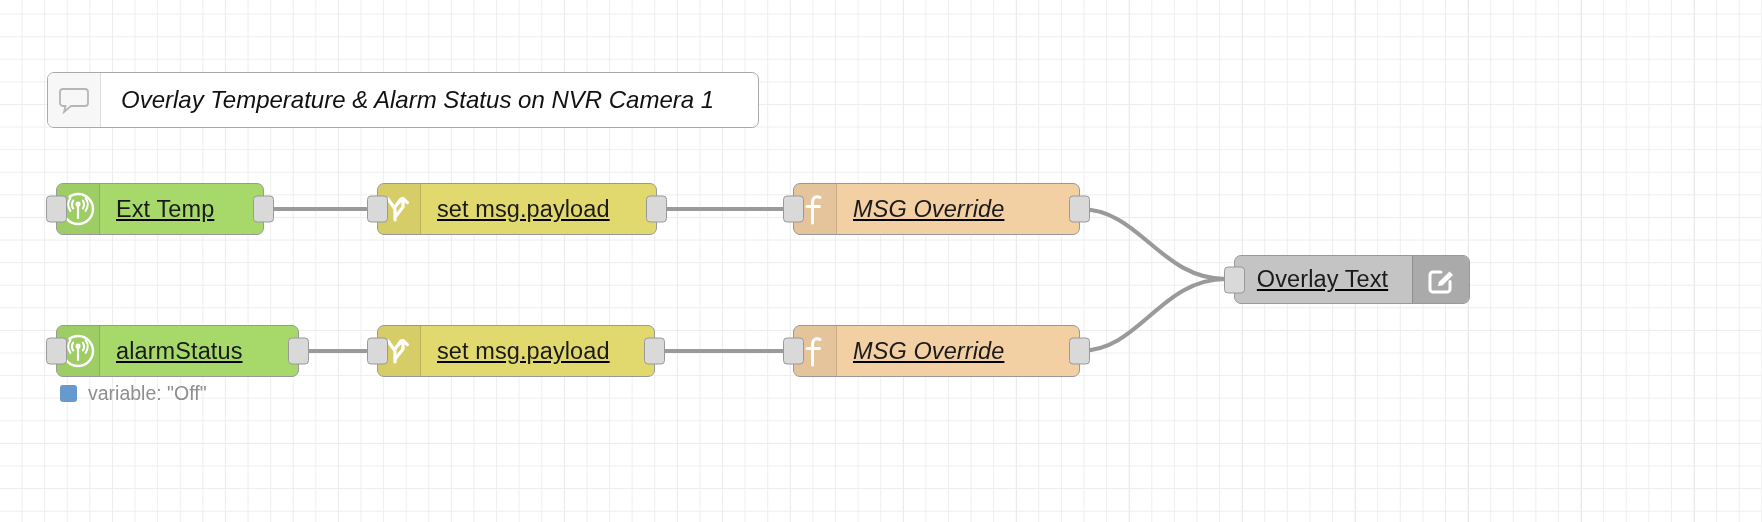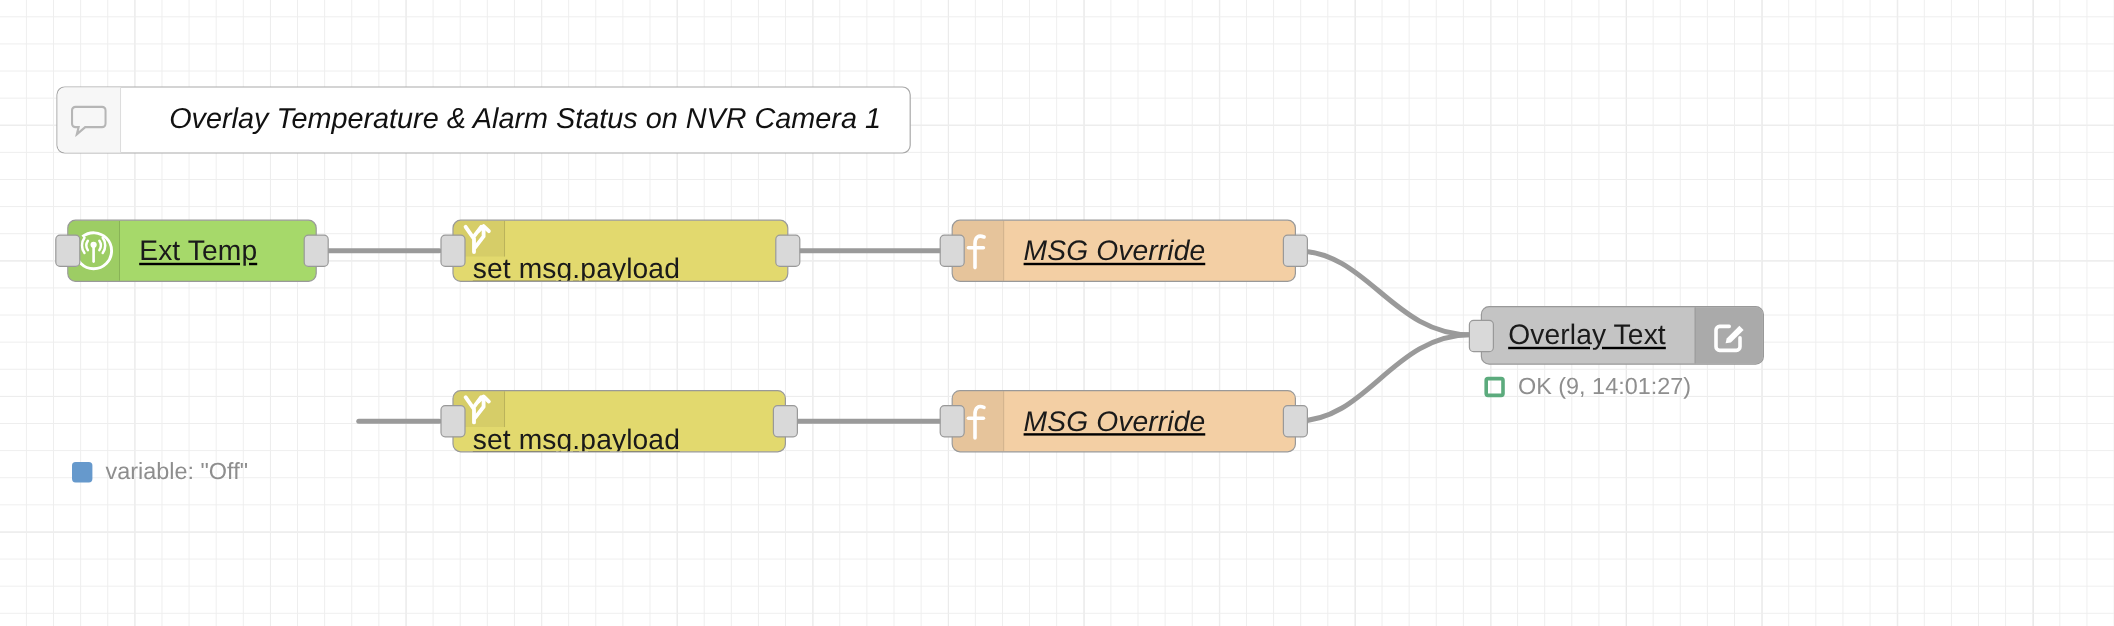--- a/index.html
+++ b/index.html
@@ -97,21 +97,21 @@
     flex:0 0 auto;
   }
   .comment-node .label{
     flex:1 1 auto;display:flex;align-items:center;
     padding-left:20px;
     font-size:24px;font-style:italic;color:#111111;
     white-space:nowrap;
   }
   
   .n-mqtt{background:#a6d96a;}
-  .n-change{background:#e2d96e;flex-direction:column;}
+  .n-change{background:#e2d96e;}
   .n-function{background:#f3cfa4;}
   .n-overlay{background:#c4c4c4;}
   .n-overlay .label{padding-left:0;justify-content:center;padding-right:2px;text-align:center;}
   .btn-box{
     width:56px;flex:0 0 auto;
     background:#aaaaaa;
     border-left:1.3px solid #8f8f8f;
     border-radius:0 6px 6px 0;
     display:flex;align-items:center;justify-content:center;
     cursor:pointer;
@@ -132,21 +132,21 @@
 
     <path class="wire" d="M 1080,209 C 1140,209 1160,279 1226,279"></path>
 
     <path class="wire" d="M 299,351 C 330,351 340,351 366,351"></path>
 
     <path class="wire" d="M 655,351 C 700,351 755,351 800,351"></path>
 
     <path class="wire" d="M 1080,351 C 1140,351 1160,279 1226,279"></path>
   </svg>
 
-  <div class="comment-node" style="left:47px;top:72px;width:712px;height:56px;gap:20px;">
+  <div class="comment-node" style="left:47px;top:72px;width:712px;height:56px;">
     <div class="icon-box">
       <svg class="gi" width="30" height="28" viewBox="0 0 30 28" aria-hidden="true">
         <path d="M4 3 H26 A3 3 0 0 1 29 6 V17 A3 3 0 0 1 26 20 H12 L5 26 L6.5 20 H4 A3 3 0 0 1 1 17 V6 A3 3 0 0 1 4 3 Z" fill="none" stroke="#b6b6b6" stroke-width="1.8"></path>
       </svg>
     </div>
     <div class="label">Overlay Temperature &amp; Alarm Status on NVR Camera 1</div>
   </div>
 
   <div class="node n-mqtt" style="left:56px;top:183px;width:208px;height:52px;">
     <span class="port in"></span>
@@ -184,20 +184,36 @@
     <div class="icon-box">
       <svg class="gi" width="26" height="32" viewBox="0 0 26 32" aria-hidden="true">
         <path d="M18 4.5 C13 2.5 10.5 5 10.5 10 L10.5 30" fill="none" stroke="#ffffff" stroke-width="3" stroke-linecap="round"></path>
         <path d="M5 13.5 H17.5" fill="none" stroke="#ffffff" stroke-width="3" stroke-linecap="round"></path>
       </svg>
     </div>
     <div class="label italic-label">MSG Override</div>
     <span class="port out"></span>
   </div>
 
+  <div class="node n-mqtt" style="left:56px;top:325px;width:243px;height:52px;">
+    <span class="port in"></span>
+    <div class="icon-box">
+      <svg class="gi" width="34" height="34" viewBox="0 0 34 34" aria-hidden="true">
+        <circle cx="17" cy="17" r="15" fill="none" stroke="#ffffff" stroke-width="2.4" stroke-dasharray="60 12" transform="rotate(-45 17 17)"></circle>
+        <circle cx="17" cy="12" r="2.6" fill="#ffffff"></circle>
+        <path d="M17 14.2 V26" stroke="#ffffff" stroke-width="2.2" stroke-linecap="round"></path>
+        <path d="M12.2 8.6 A7 7 0 0 0 12.2 16.4" fill="none" stroke="#ffffff" stroke-width="2.1" stroke-linecap="round"></path>
+        <path d="M21.8 8.6 A7 7 0 0 1 21.8 16.4" fill="none" stroke="#ffffff" stroke-width="2.1" stroke-linecap="round"></path>
+        <path d="M9.4 6.2 A10.6 10.6 0 0 0 9.4 18.8" fill="none" stroke="#ffffff" stroke-width="2.1" stroke-linecap="round"></path>
+        <path d="M24.6 6.2 A10.6 10.6 0 0 1 24.6 18.8" fill="none" stroke="#ffffff" stroke-width="2.1" stroke-linecap="round"></path>
+      </svg>
+    </div>
+    <div class="label">alarmStatus</div>
+    <span class="port out"></span>
+  </div>
   <div class="status" style="left:60px;top:382px;">
     <span class="dot blue"></span>
     <span>variable: "Off"</span>
   </div>
 
   <div class="node n-change" style="left:377px;top:325px;width:278px;height:52px;">
     <span class="port in"></span>
     <div class="icon-box">
       <svg class="gi" width="30" height="30" viewBox="0 0 30 30" aria-hidden="true">
         <path d="M4 5 L11 15 L11 26" fill="none" stroke="#ffffff" stroke-width="3.2" stroke-linecap="round" stroke-linejoin="round"></path>
@@ -225,18 +241,14 @@
   <div class="node n-overlay" style="left:1234px;top:255px;width:236px;height:49px;">
     <span class="port in"></span>
     <div class="label">Overlay Text</div>
     <div class="btn-box">
       <svg class="gi" width="32" height="32" viewBox="0 0 32 32" aria-hidden="true">
         <path d="M25 17.5 V25 A3 3 0 0 1 22 28 H8 A3 3 0 0 1 5 25 V11 A3 3 0 0 1 8 8 H16" fill="none" stroke="#ffffff" stroke-width="3" stroke-linecap="round" stroke-linejoin="round"></path>
         <path d="M13 22 L13.9 18 L24.5 7.4 L28 10.9 L17.4 21.5 Z" fill="#ffffff"></path>
       </svg>
     </div>
   </div>
-  <div class="status" style="left:1237px;top:311px;">
-    <span class="dot ring"></span>
-    <span>OK (9, 14:01:27)</span>
-  </div>
 
 </div>
 
 </body></html>

